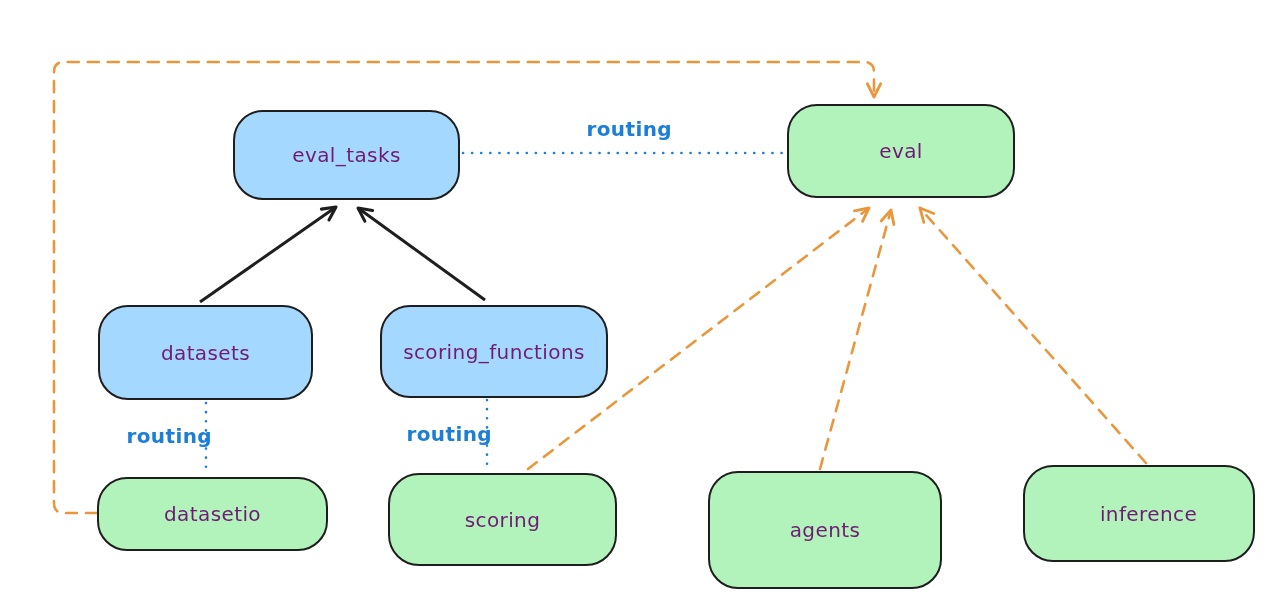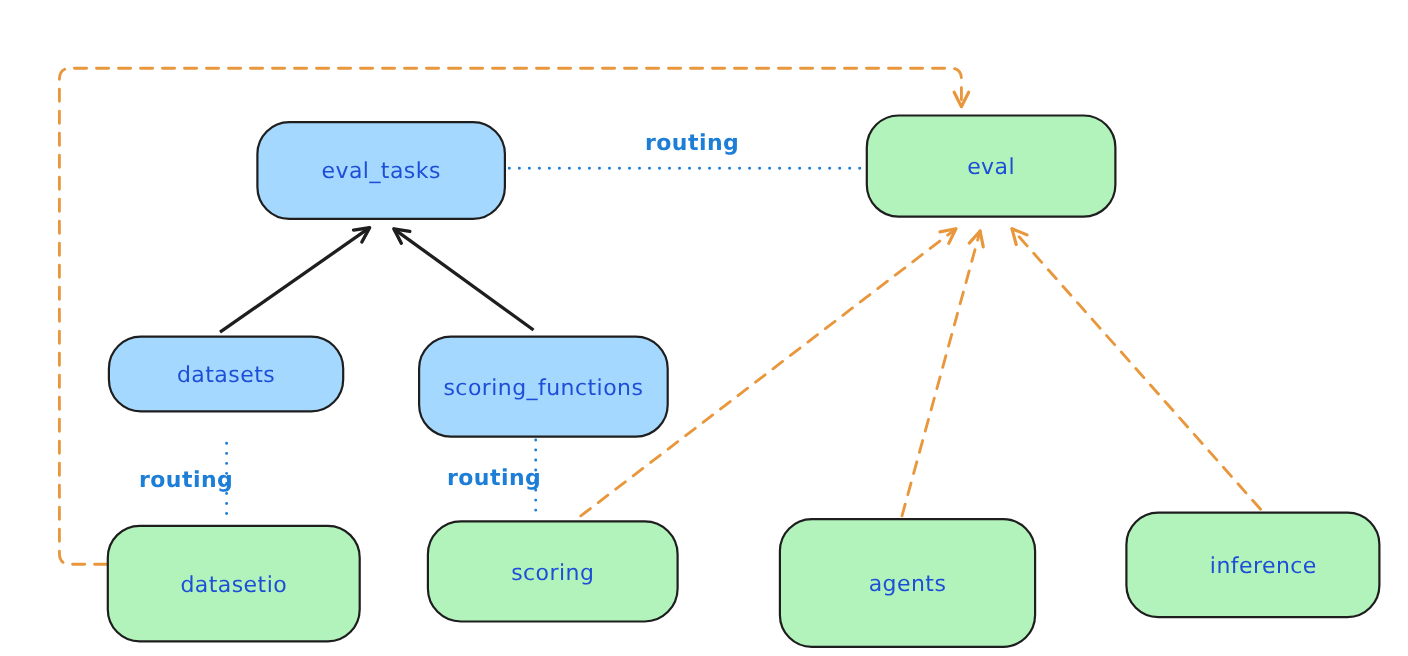--- a/index.html
+++ b/index.html
@@ -17,33 +17,33 @@
     width: 1280px; height: 596px;
   }
   .node {
     position: absolute;
     display: flex;
     align-items: center;
     justify-content: center;
     border: 2.6px solid #1e1e1e;
     border-radius: 30px;
     font-size: 20px;
-    color: #1d4ed8;
+    color: #701a75;
     letter-spacing: 0.4px;
     box-sizing: border-box;
     text-align: center;
   }
   .node-blue  { background: #a5d8ff; }
   .node-green { background: #b2f2bb; }
 
   .node-eval-tasks        { left: 233px; top: 110px; width: 227px; height: 90px; }
   .node-eval              { left: 787px; top: 104px; width: 228px; height: 94px; }
-  .node-datasets          { left:  98px; top: 305px; width: 215px; height: 70px; }
+  .node-datasets          { left:  98px; top: 305px; width: 215px; height: 95px; }
   .node-scoring-functions { left: 380px; top: 305px; width: 228px; height: 93px; }
-  .node-datasetio         { left:  97px; top: 477px; width: 231px; height: 107px; }
+  .node-datasetio         { left:  97px; top: 477px; width: 231px; height: 74px; }
   .node-scoring           { left: 388px; top: 473px; width: 229px; height: 93px; border-radius: 31px; }
   .node-agents            { left: 708px; top: 471px; width: 234px; height: 118px; }
   .node-inference         { left: 1023px; top: 465px; width: 232px; height: 97px; padding-left: 19px; }
 
   .routing-label {
     position: absolute;
     width: 110px;
     text-align: right;
     font-size: 20px;
     color: #1c7ed6;

